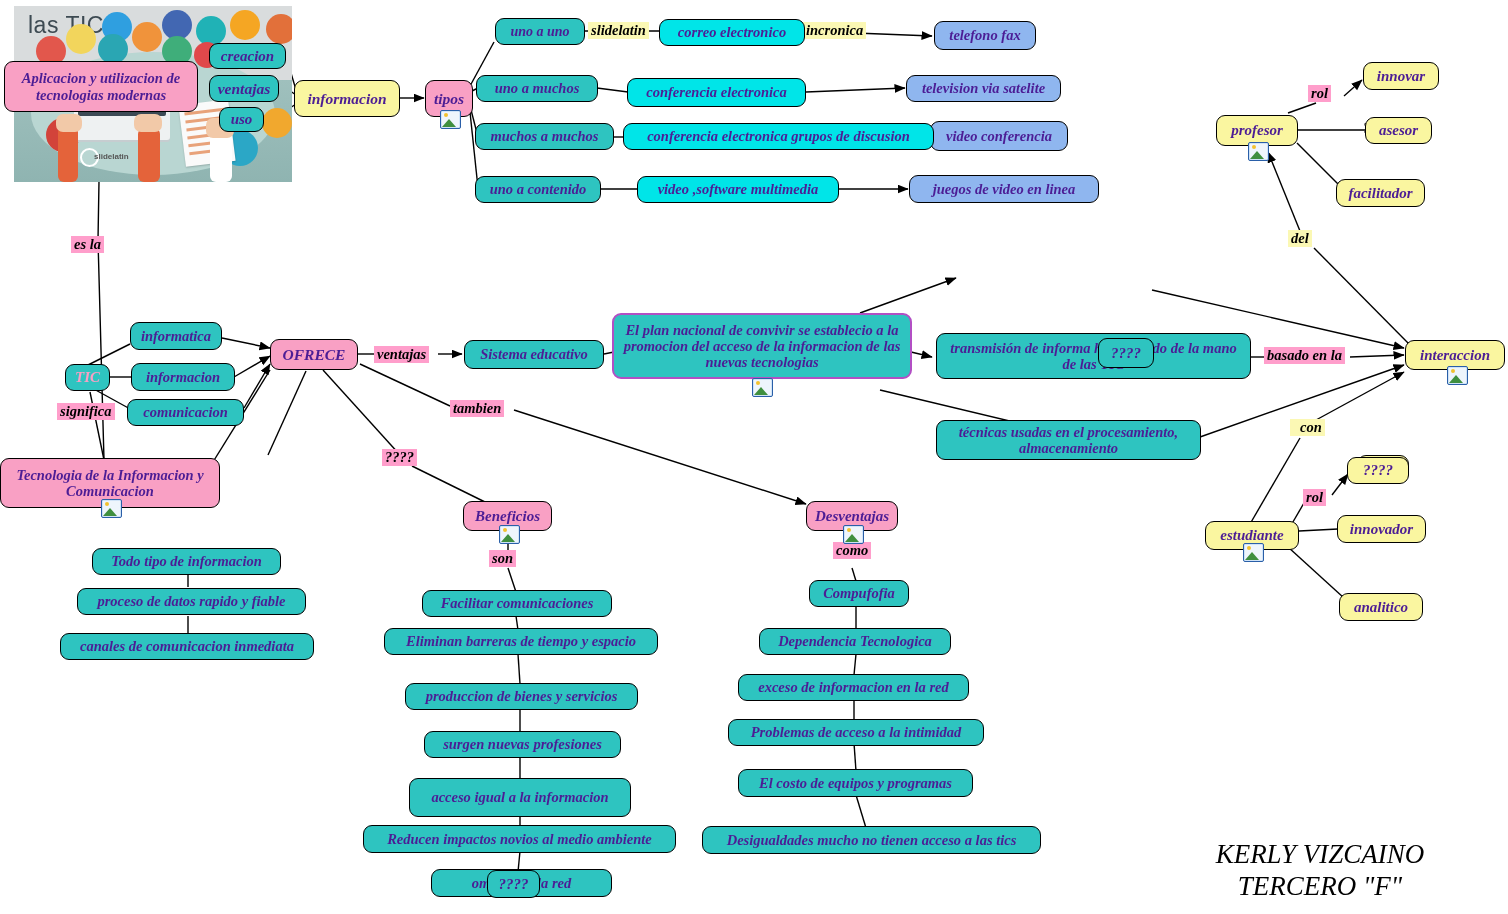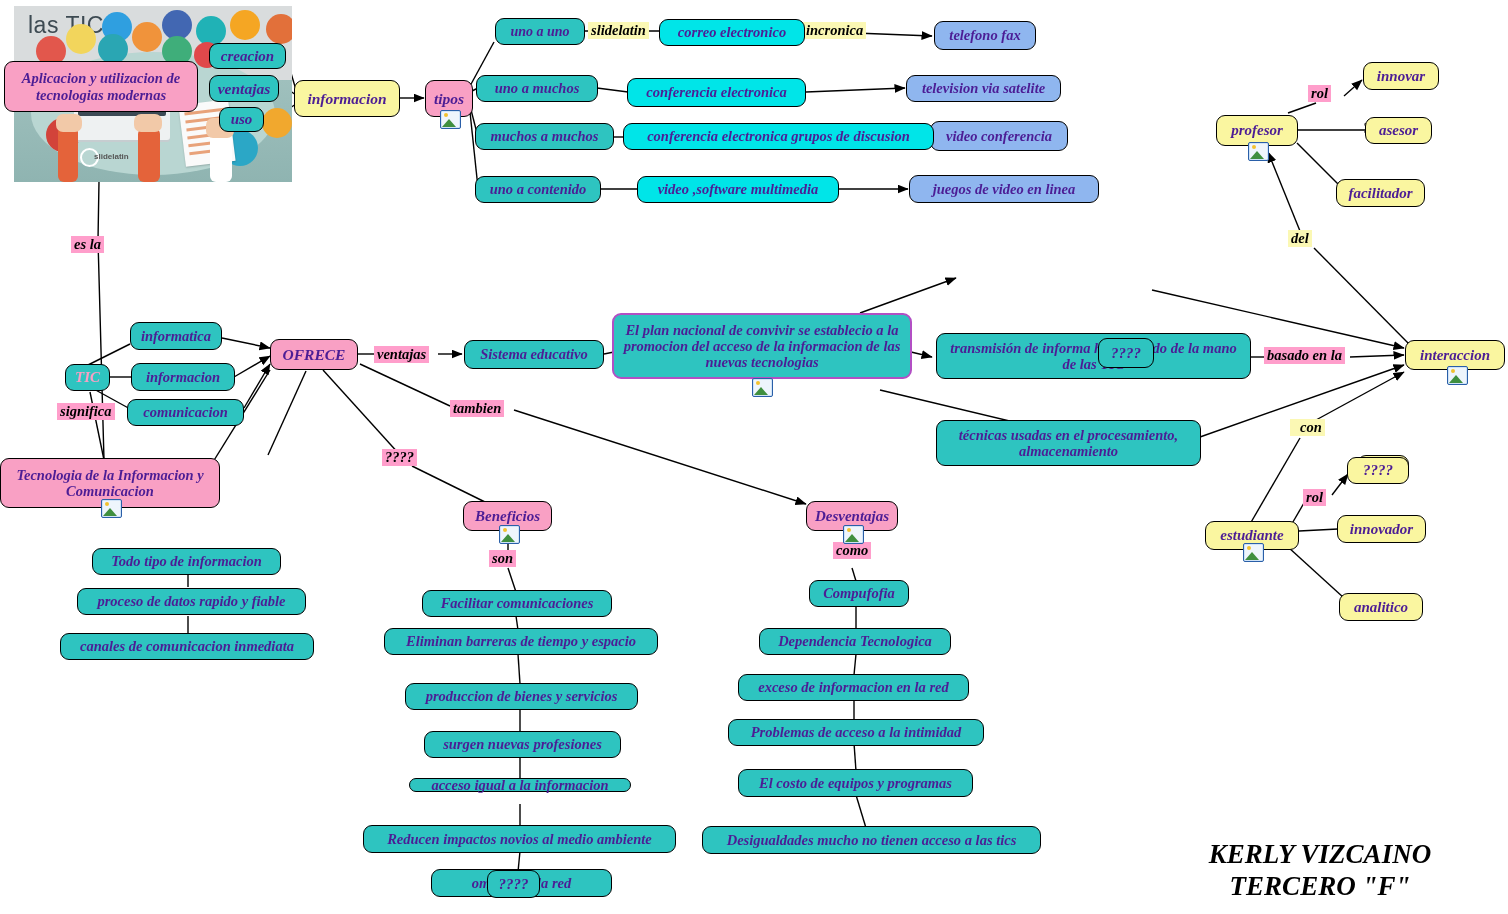--- a/index.html
+++ b/index.html
@@ -48,21 +48,21 @@
          font-family:"Liberation Sans",sans-serif;font-style:normal;font-weight:bold;}
   .photo .wmc{position:absolute;left:66px;top:142px;width:15px;height:15px;border:2px solid #fff;border-radius:50%;}
 
   .imgicon{position:absolute;width:19px;height:17px;background:#cfe3f7;
            border:1.6px solid #2a5fa8;border-radius:2px;z-index:6;overflow:hidden;}
   .imgicon .sky{position:absolute;left:1px;top:1px;right:1px;bottom:1px;background:#eef5fc;}
   .imgicon .hill{position:absolute;left:1px;bottom:1px;width:0;height:0;
            border-left:7px solid transparent;border-right:7px solid transparent;border-bottom:8px solid #3f8f3f;}
   .imgicon .sun{position:absolute;left:3px;top:2px;width:4px;height:4px;border-radius:50%;background:#f2c230;}
 
-  .signature{position:absolute;z-index:7;font-style:italic;font-weight:bold;
+  .signature{position:absolute;z-index:7;font-style:italic;font-weight:normal;
              font-size:27px;text-align:center;color:#000;line-height:1.2;}
 </style>
 </head>
 <body>
 
 <div id="canvas">
 
   <div class="photo">
     <div class="topbg"></div>
     <div class="tablebg"></div>
@@ -316,21 +316,21 @@
       <div class="hill"></div>
       <div class="sun"></div>
   </div>
 
   <div class="node teal" style="left:936px;top:333px;width:315px;height:46px;font-size:14.5px;">
     <span>transmisión de informa           ha matizado de la mano de las TIC</span>
   </div>
   <div class="node teal" style="left:1098px;top:338px;width:56px;height:30px;font-size:15px;background:#2ec4c0;z-index:5;">
     <span>????</span>
   </div>
-  <div class="node teal" style="left:936px;top:420px;width:265px;height:46px;font-size:14.5px;">
+  <div class="node teal" style="left:936px;top:420px;width:265px;height:40px;font-size:14.5px;">
     <span>técnicas usadas en el procesamiento, almacenamiento</span>
   </div>
 
   <div class="node teal" style="left:92px;top:548px;width:189px;height:27px;font-size:14.5px;">
     <span>Todo tipo de informacion</span>
   </div>
   <div class="node teal" style="left:77px;top:588px;width:229px;height:27px;font-size:14.5px;">
     <span>proceso de datos rapido y fiable</span>
   </div>
   <div class="node teal" style="left:60px;top:633px;width:254px;height:27px;font-size:14.5px;">
@@ -351,21 +351,21 @@
   </div>
   <div class="node teal" style="left:384px;top:628px;width:274px;height:27px;font-size:14.5px;">
     <span>Eliminan barreras de tiempo y espacio</span>
   </div>
   <div class="node teal" style="left:405px;top:683px;width:233px;height:27px;font-size:14.5px;">
     <span>produccion de bienes y servicios</span>
   </div>
   <div class="node teal" style="left:424px;top:731px;width:197px;height:27px;font-size:14.5px;">
     <span>surgen nuevas profesiones</span>
   </div>
-  <div class="node teal" style="left:409px;top:778px;width:222px;height:14px;font-size:14.5px;">
+  <div class="node teal" style="left:409px;top:778px;width:222px;height:39px;font-size:14.5px;">
     <span>acceso igual  a la informacion</span>
   </div>
   <div class="node teal" style="left:363px;top:825px;width:313px;height:28px;font-size:14.5px;">
     <span>Reducen impactos novios al medio ambiente</span>
   </div>
   <div class="node teal" style="left:431px;top:869px;width:181px;height:28px;font-size:14.5px;">
     <span>omnipr            en la red</span>
   </div>
   <div class="node teal" style="left:487px;top:870px;width:53px;height:28px;font-size:15px;z-index:5;">
     <span>????</span>

